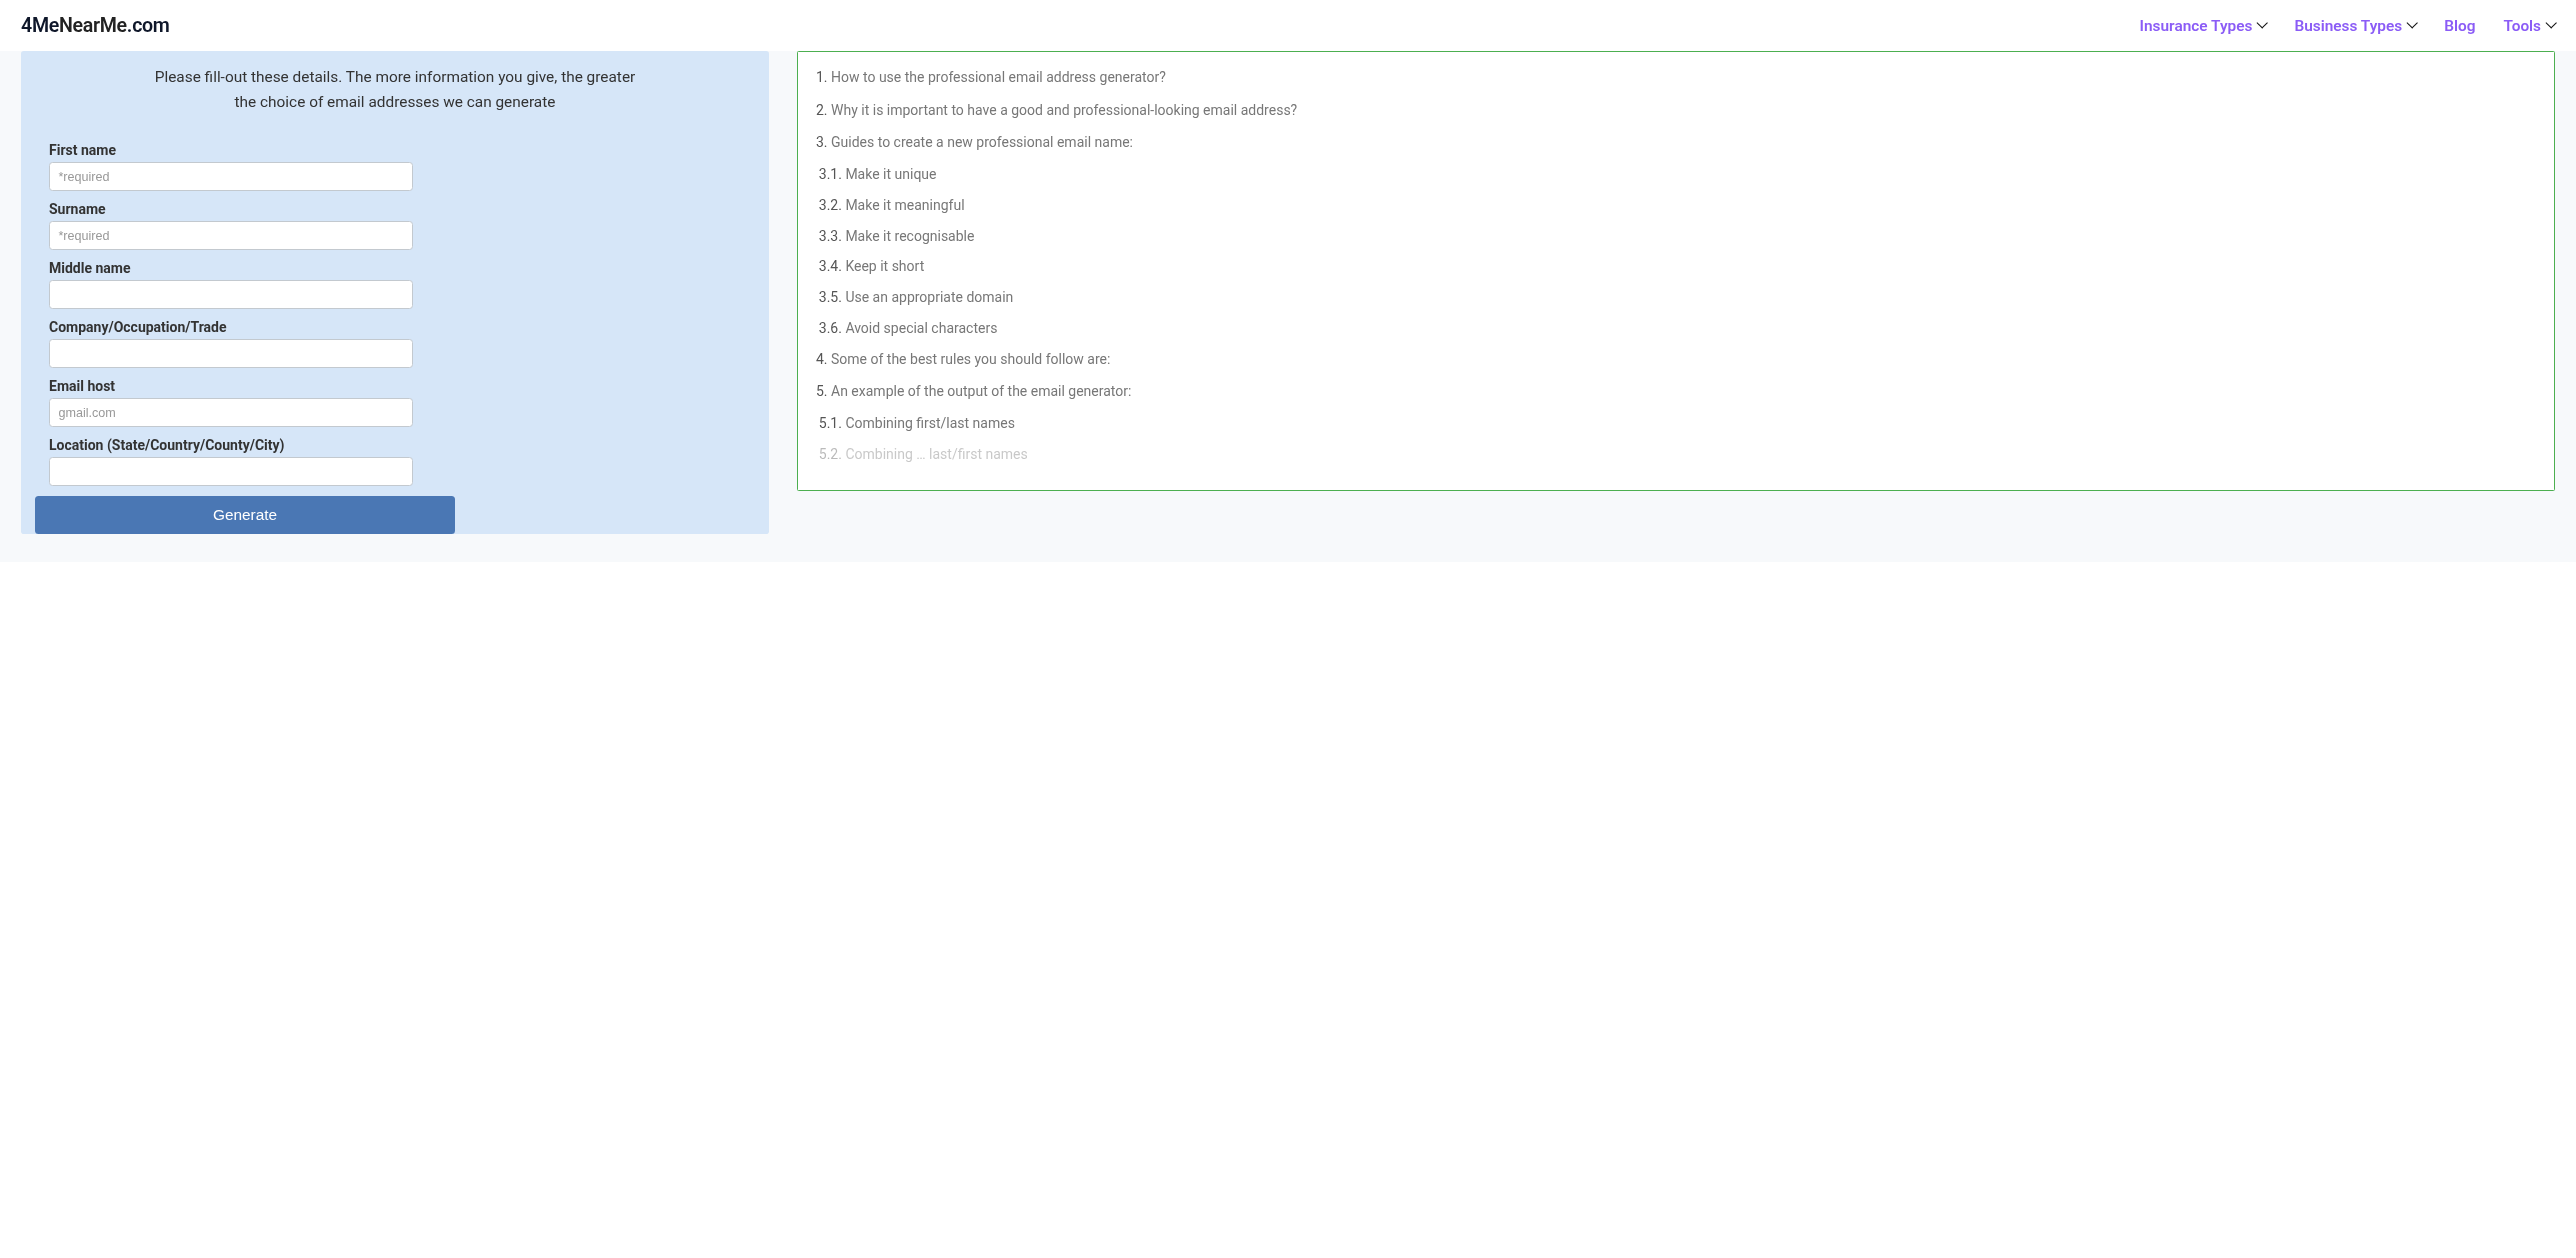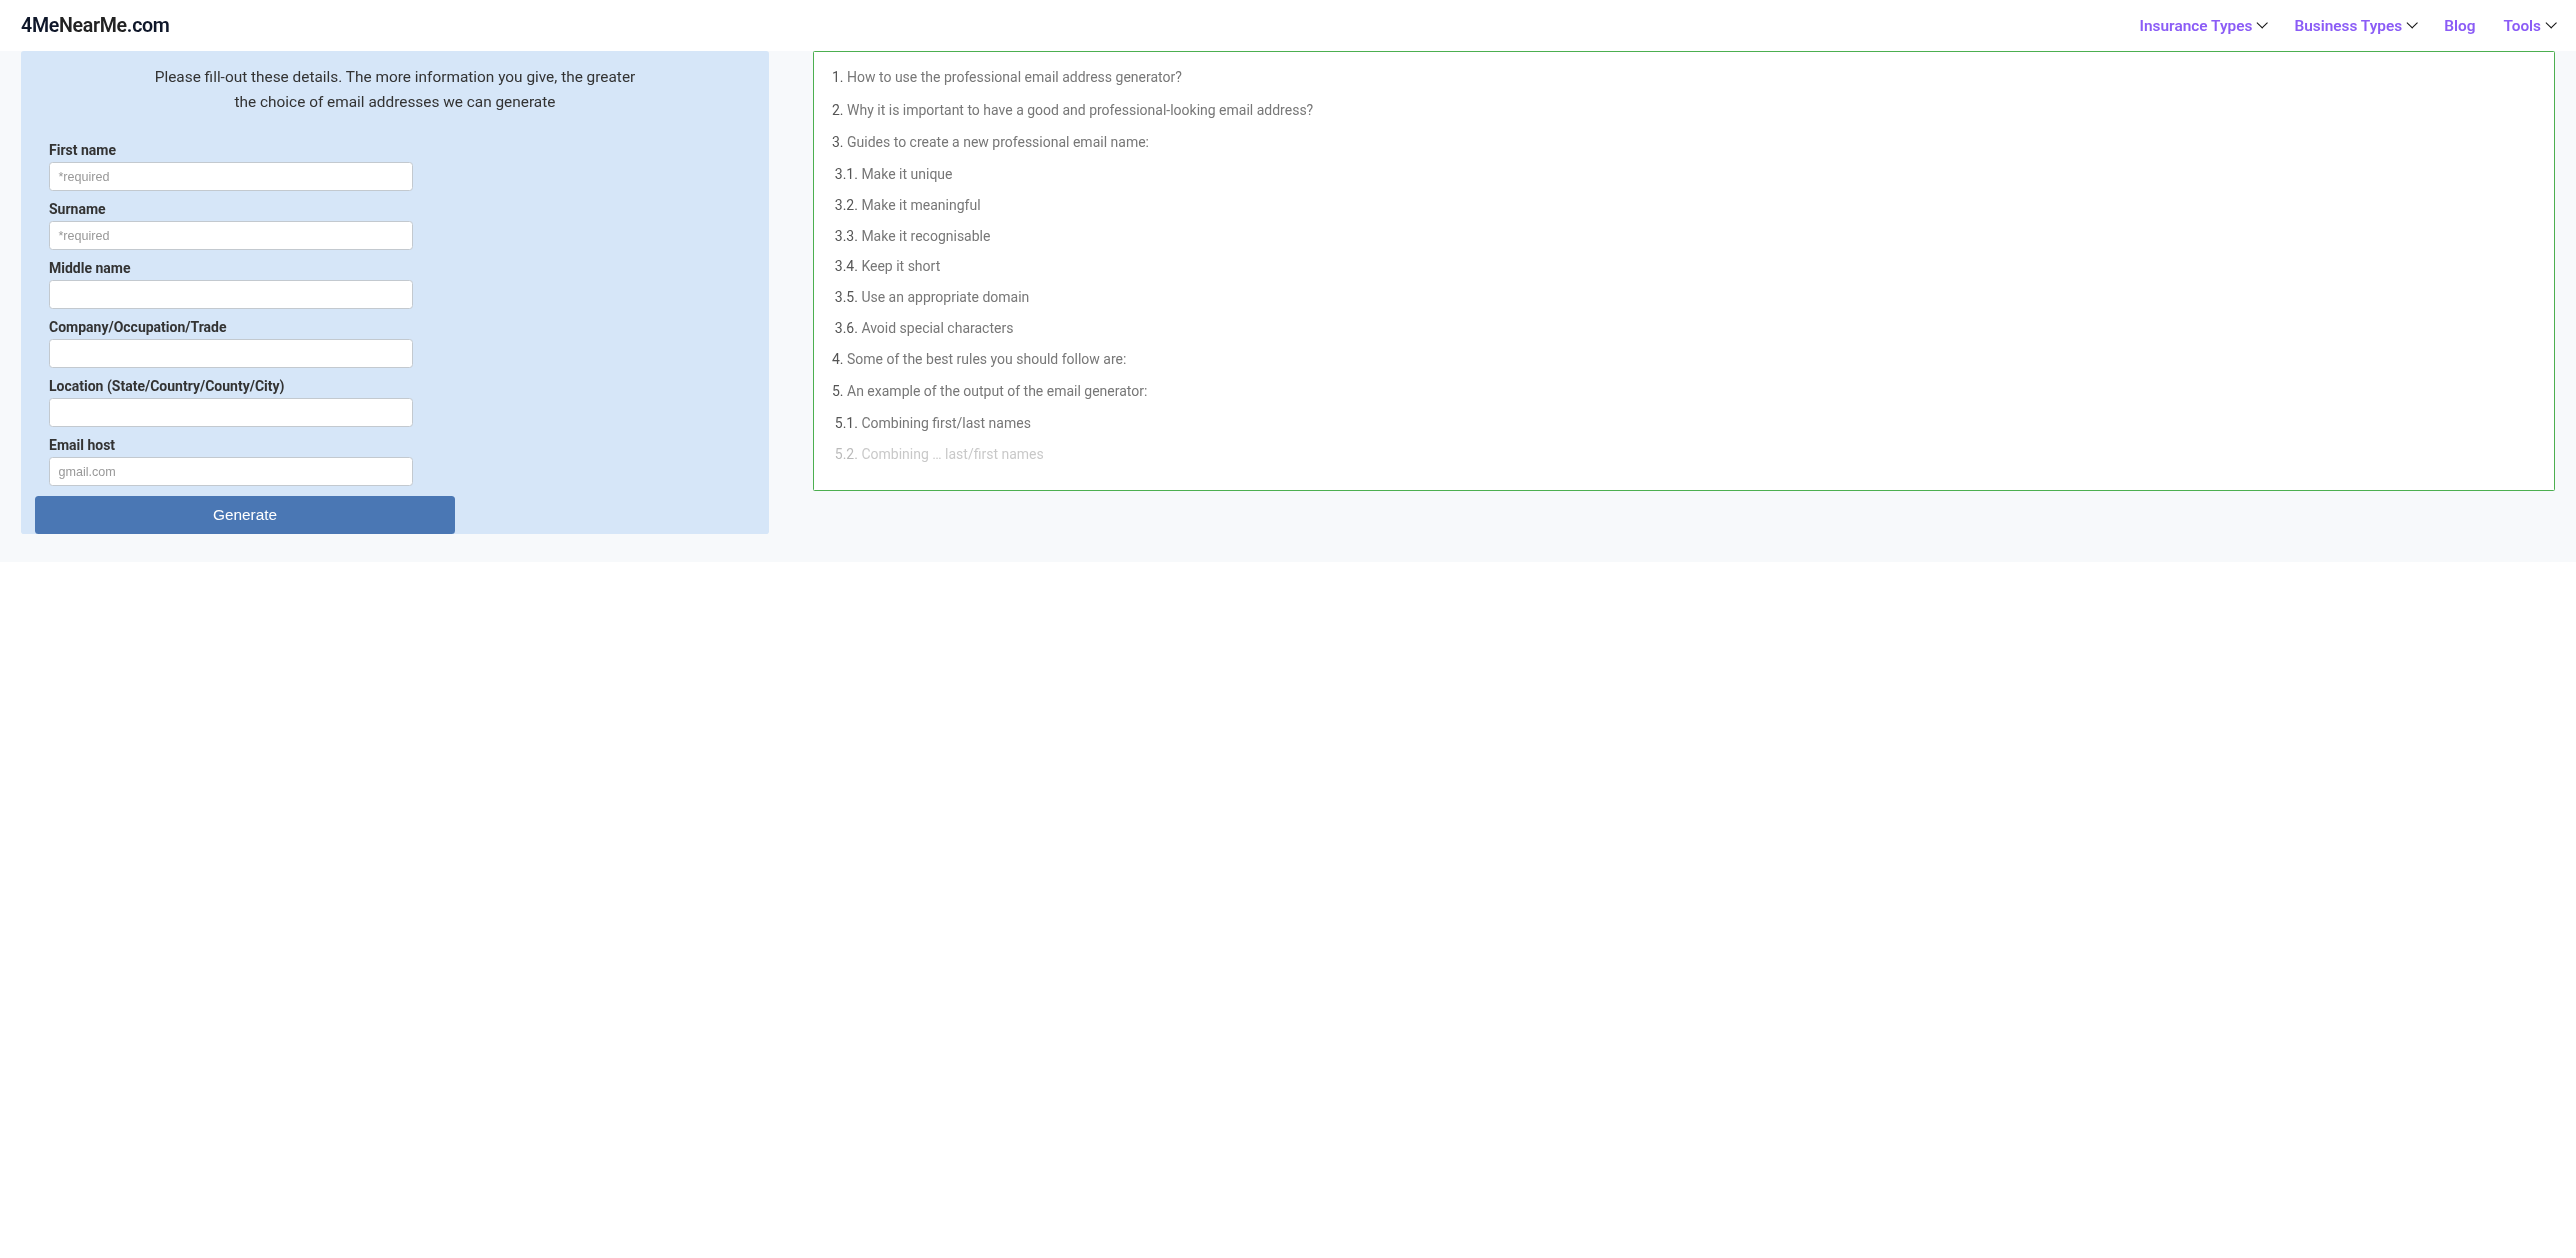--- a/index.html
+++ b/index.html
@@ -38,21 +38,21 @@
     border-bottom: 1.7px solid #111;
     transform: rotate(45deg);
     margin-top: -4.2px;
   }
 
   
   .page {
     background: linear-gradient(#f7f9fb, #f7f9fb);
     padding: 0 21px 28px 21px;
     display: flex;
-    gap: 44px;
+    gap: 28px;
     align-items: flex-start;
   }
   .form-panel {
     flex: 0 0 70%;
     max-width: 748px;
     background: #d6e6f8;
     border-radius: 2.8px;
     padding: 14px 28px 0 28px;
   }
   .form-intro {
@@ -162,29 +162,29 @@
       <label class="form-label">Middle name</label>
       <input class="form-input" type="text" style="">
     </div>
 
     <div class="form-group">
       <label class="form-label">Company/Occupation/Trade</label>
       <input class="form-input" type="text" style="">
     </div>
 
     <div class="form-group">
+      <label class="form-label">Email host</label>
+      <input class="form-input" type="text" placeholder="gmail.com" style="">
+    </div>
+
+    <div class="form-group">
       <label class="form-label">Location (State/Country/County/City)</label>
       <input class="form-input" type="text" style="">
     </div>
 
-    <div class="form-group">
-      <label class="form-label">Email host</label>
-      <input class="form-input" type="text" placeholder="gmail.com" style="">
-    </div>
-
     <button class="generate-btn">Generate</button>
   </div>
 
   <div class="toc-panel">
     <div class="toc-item">
       <span class="toc-num">1.</span><span> How to use the professional email address generator?</span>
     </div>
     <div class="toc-item">
       <span class="toc-num">2.</span><span> Why it is important to have a good and professional-looking email address?</span>
     </div>

